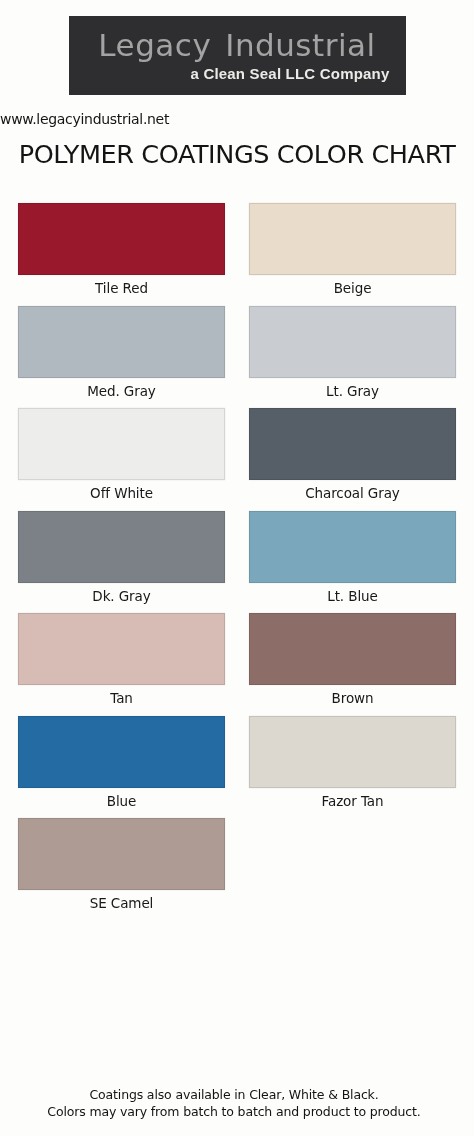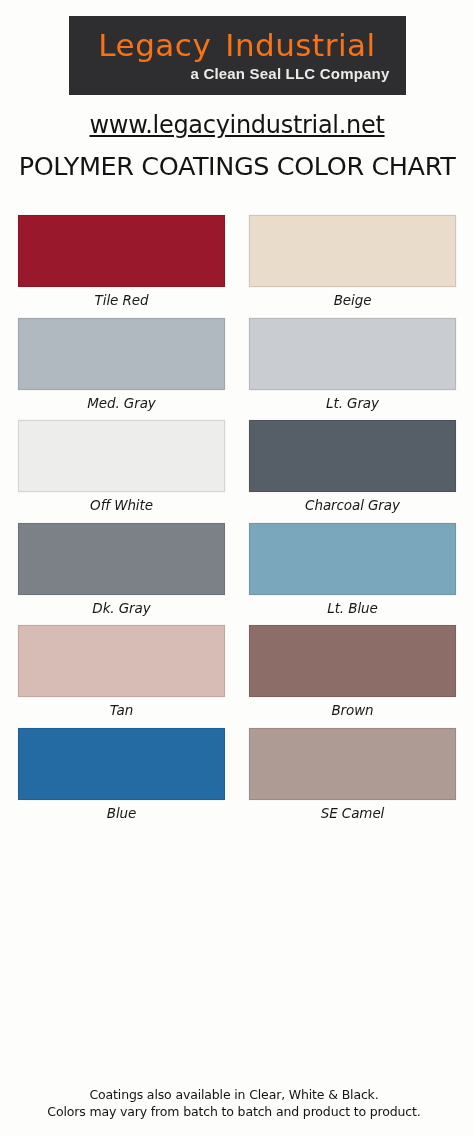--- a/index.html
+++ b/index.html
@@ -44,48 +44,47 @@
   .logo-row {
     display: flex;
     align-items: baseline;
     justify-content: center;
     width: 100%;
     padding: 0 14px;
     gap: 14px;
   }
 
   .logo-word {
-    color: #f97316;
+    color: #a3a3a3;
     font-family: "DejaVu Sans", sans-serif;
     font-size: 31px;
     font-weight: 400;
     letter-spacing: 0.5px;
     line-height: 1;
   }
 
   .logo-sub {
     color: #ebebe8;
     font-family: "Liberation Sans", sans-serif;
     font-size: 15px;
     font-weight: bold;
     letter-spacing: 0.2px;
     margin-top: 4px;
     align-self: flex-end;
     padding-right: 16px;
   }
 
   .website {
-    text-align: center;
-    font-family: "DejaVu Sans", sans-serif;
-    font-size: 24px;
+    text-align: left;
+    font-family: "DejaVu Sans", sans-serif;
+    font-size: 14px;
     font-weight: 400;
     letter-spacing: -0.3px;
     color: #141414;
     margin-top: 16px;
-    text-decoration: underline;
   }
 
   .chart-title {
     text-align: center;
     font-family: "DejaVu Sans", sans-serif;
     font-size: 25.5px;
     font-weight: 400;
     letter-spacing: -0.4px;
     color: #141414;
     margin-top: 12px;
@@ -101,21 +100,20 @@
     row-gap: 0;
     padding: 34px 18px 0 18px;
     align-content: start;
   }
 
   .cell {
     display: flex;
     flex-direction: column;
     align-items: center;
     margin-bottom: 2px;
-    font-style: italic;
   }
 
   .chip {
     width: 100%;
     height: 72px;
     border: 0.5px solid rgba(0,0,0,0.10);
     box-shadow: 0 0 1px rgba(0,0,0,0.18);
   }
 
   .chip-label {
@@ -204,20 +202,24 @@
       </div>
       <div class="cell">
         <div class="chip" style="background: rgb(141, 109, 104);"></div>
         <div class="chip-label">Brown</div>
       </div>
       <div class="cell">
         <div class="chip" style="background: rgb(36, 107, 164);"></div>
         <div class="chip-label">Blue</div>
       </div>
       <div class="cell">
+        <div class="chip" style="background: rgb(220, 216, 208);"></div>
+        <div class="chip-label">Fazor Tan</div>
+      </div>
+      <div class="cell">
         <div class="chip" style="background: rgb(174, 155, 147);"></div>
         <div class="chip-label">SE Camel</div>
       </div>
     </div>
 
   <div class="footer">
     <div class="footer-line">Coatings also available in Clear, White &amp; Black.</div>
     <div class="footer-line">Colors may vary from batch to batch and product to product.</div>
   </div>
 

